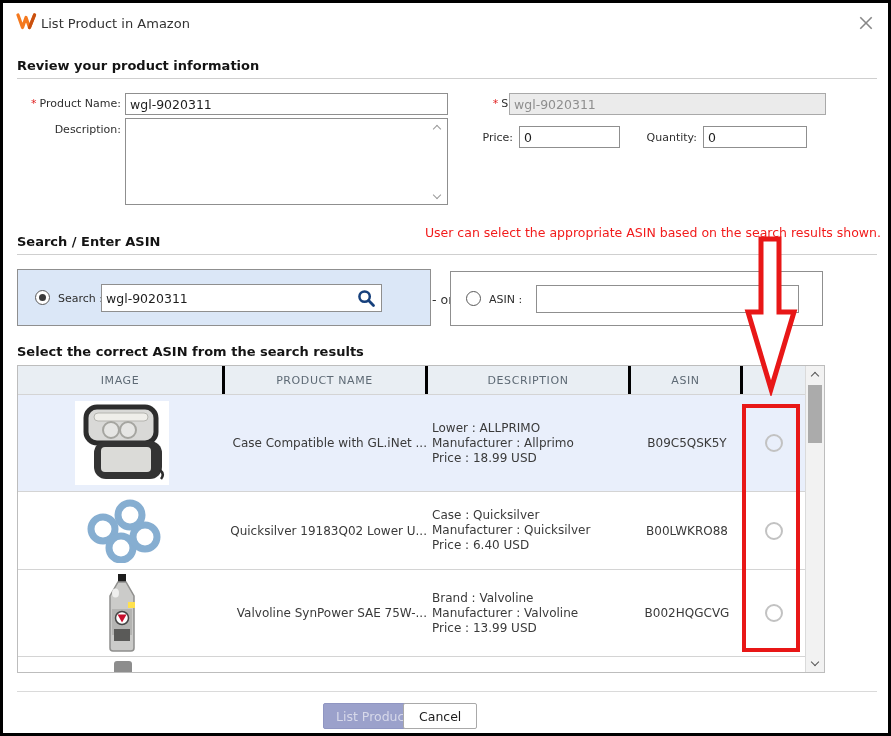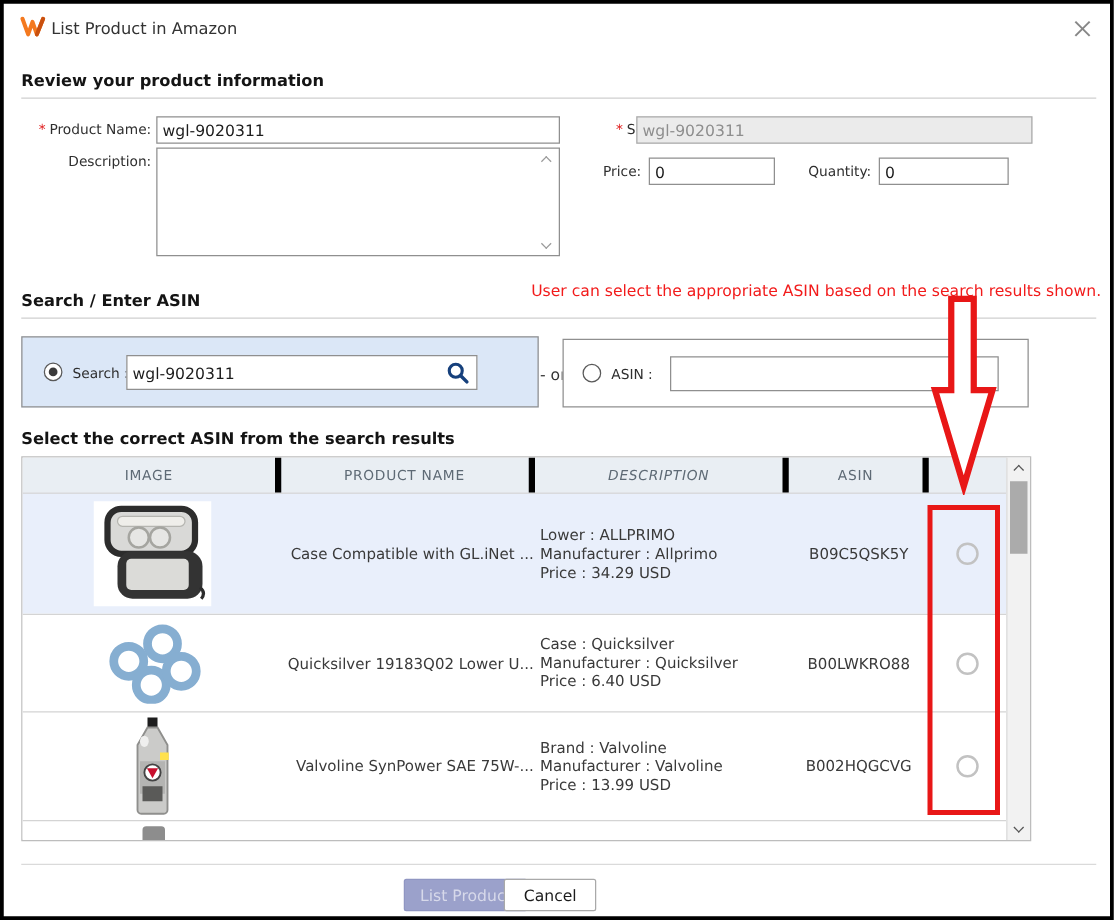--- a/index.html
+++ b/index.html
@@ -78,21 +78,21 @@
   #inp-asin   { left:85px; top:13px; width:263px; height:28px; }
   #search-icon { position:absolute; left:339px; top:19px; cursor:pointer; }
 
   
   #table { left:14px; top:362px; width:808px; height:308px;
            border:1px solid #bdbdbd; background:#fff; }
   .t-content { position:absolute; left:0; top:0; right:19px; bottom:0; overflow:hidden; }
   .t-row { display:flex; width:100%; font-size:12px; color:#3a3a3a; }
   .t-header { height:28px; background:#e9eef3; color:#5e6a75; font-size:11px; letter-spacing:.6px; }
   .t-header .cell { display:flex; align-items:center; justify-content:center;
-                    border-right:5px solid #000000; }
+                    border-right:3px solid #000000; }
   .t-header .cell:last-child { border-right:none; }
   .r1 { height:97px; background:#e9effb; border-top:1px solid #d4d4d4; }
   .r2 { height:78px; background:#fff;    border-top:1px solid #d4d4d4; }
   .r3 { height:87px; background:#fff;    border-top:1px solid #d4d4d4; }
   .cell-img   { width:207px; display:flex; align-items:center; justify-content:center; }
   .cell-name  { width:203px; display:flex; align-items:center; justify-content:flex-end;
                 text-align:right; padding-right:1px; }
   .cell-desc  { width:203px; display:flex; flex-direction:column; justify-content:center;
                 padding-left:4px; line-height:15px; }
   .cell-asin  { width:112px; display:flex; align-items:center; justify-content:center; }
@@ -180,21 +180,21 @@
 </div>
 
 <div id="head-results" class="abs sec-head">Select the correct ASIN from the search results</div>
 
 <div id="table" class="abs">
   <div class="t-content">
 
     <div class="t-row t-header">
       <div class="cell cell-img">IMAGE</div>
       <div class="cell cell-name" style="justify-content:center;">PRODUCT NAME</div>
-      <div class="cell cell-desc" style="align-items:center; padding-left:0;font-style:italic;">DESCRIPTION</div>
+      <div class="cell cell-desc" style="align-items:center; padding-left:0;">DESCRIPTION</div>
       <div class="cell cell-asin">ASIN</div>
       <div class="cell cell-radio"></div>
     </div>
 
     <div class="t-row r1">
       <div class="cell-img">
         <div class="img-box" style="width:94px;height:84px;">
           <svg width="88" height="78" viewBox="0 0 88 78">
             <rect x="8" y="3" width="70" height="36" rx="11" fill="#d9d9d7" stroke="#2c2c2c" stroke-width="5"></rect>
             <rect x="16" y="9" width="54" height="8" rx="4" fill="#efeeea" stroke="#b5b5b0" stroke-width="1"></rect>
@@ -203,21 +203,21 @@
             <rect x="16" y="37" width="68" height="38" rx="12" fill="#333"></rect>
             <rect x="23" y="43" width="50" height="25" rx="4" fill="#dbdbd8"></rect>
             <path d="M82 66 q5 4 1 9" fill="none" stroke="#2c2c2c" stroke-width="2.5"></path>
           </svg>
         </div>
       </div>
       <div class="cell-name">Case Compatible with GL.iNet ...</div>
       <div class="cell-desc">
         <div>Lower : ALLPRIMO</div>
         <div>Manufacturer : Allprimo</div>
-        <div>Price : 34.29 USD</div>
+        <div>Price : 18.99 USD</div>
       </div>
       <div class="cell-asin">B09C5QSK5Y</div>
       <div class="cell-radio">
         <span class="row-radio"></span>
       </div>
     </div>
 
     <div class="t-row r2">
       <div class="cell-img">
         <div class="img-box" style="width:80px;height:66px;">

